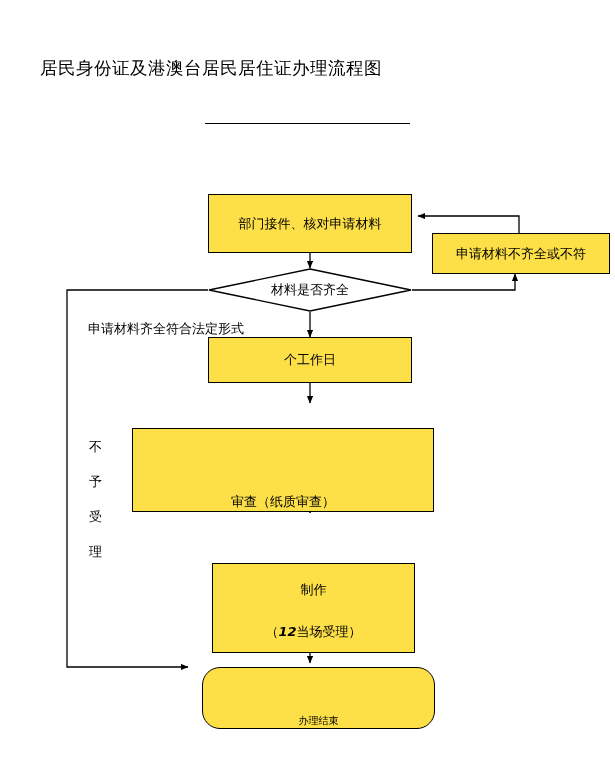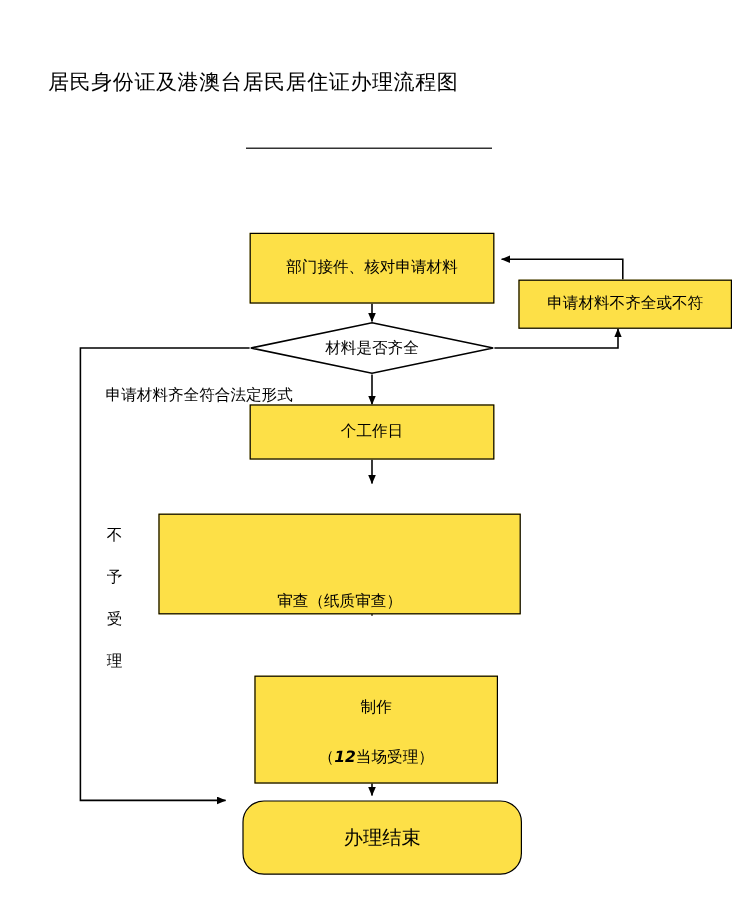--- a/index.html
+++ b/index.html
@@ -60,21 +60,22 @@
     border-radius: 18px;
   }
   .node .line1 {
     display: block;
   }
   .node .line2 {
     display: block;
     margin-top: 22px;
   }
   .node.small-text {
-    font-size: 16px;
+    font-size: 10px;
+    justify-content: flex-end;
   }
   .diamond-wrap {
     position: absolute;
   }
   .diamond-wrap svg {
     display: block;
   }
   .diamond-label {
     position: absolute;
     left: 0;

